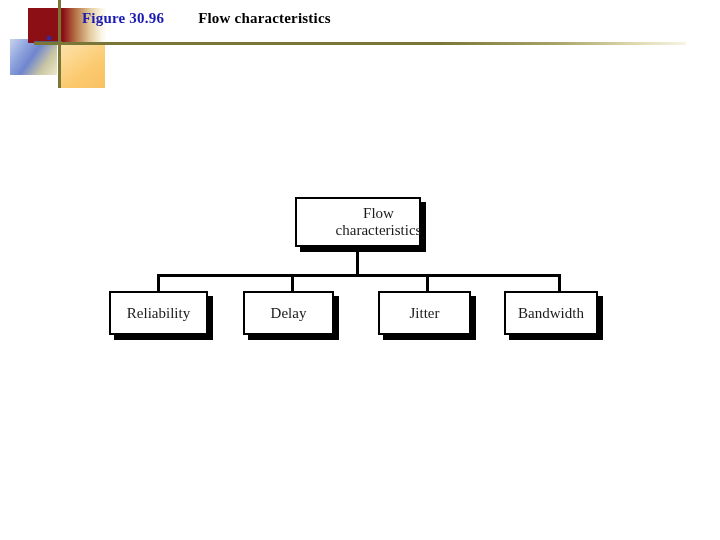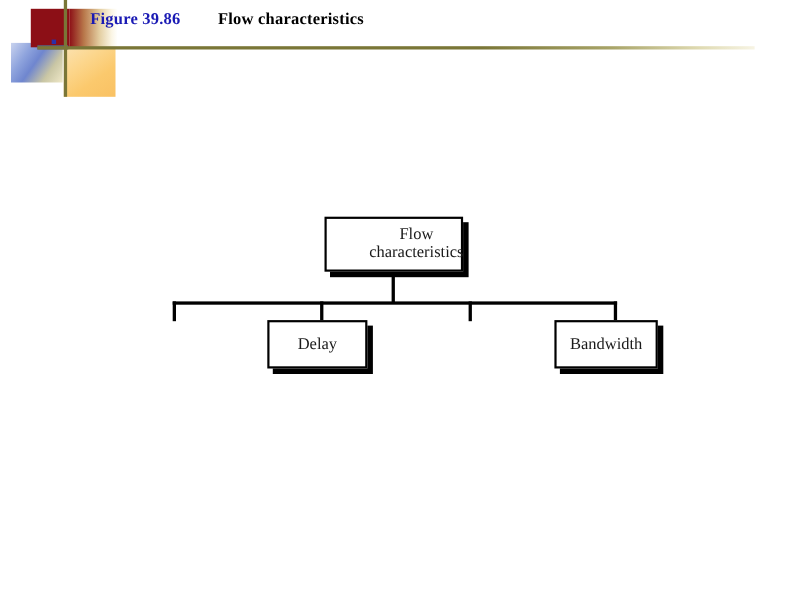--- a/index.html
+++ b/index.html
@@ -192,40 +192,46 @@
   <div id="orn-blue" class="orn"></div>
   <div id="orn-orange" class="orn"></div>
   <div id="orn-red" class="orn"></div>
   <div id="orn-red-fade" class="orn"></div>
   <div id="orn-hline-short" class="orn"></div>
   <div id="orn-blue-dot" class="orn"></div>
   <div id="orn-hline" class="orn"></div>
   <div id="orn-vline" class="orn"></div>
 
   <div id="title-row">
-    <span id="fig-number">Figure 39.86</span><span id="fig-caption">Flow characteristics</span>
+    <span id="fig-number">Figure 30.96</span><span id="fig-caption">Flow characteristics</span>
   </div>
 
   <div id="diagram">
 
     <div id="conn-stem" class="conn"></div>
     <div id="conn-bus" class="conn"></div>
     <div id="conn-drop-1" class="conn"></div>
     <div id="conn-drop-2" class="conn"></div>
     <div id="conn-drop-3" class="conn"></div>
     <div id="conn-drop-4" class="conn"></div>
 
     <div id="node-root" class="node">
       <span>
         <span>Flow</span><br>
         <span>characteristics</span>
       </span>
     </div>
 
+    <div id="node-reliability" class="node">
+      <span>Reliability</span>
+    </div>
     <div id="node-delay" class="node">
       <span>Delay</span>
     </div>
+    <div id="node-jitter" class="node">
+      <span>Jitter</span>
+    </div>
     <div id="node-bandwidth" class="node">
       <span>Bandwidth</span>
     </div>
 
   </div>
 </div>
 
 </body></html>

